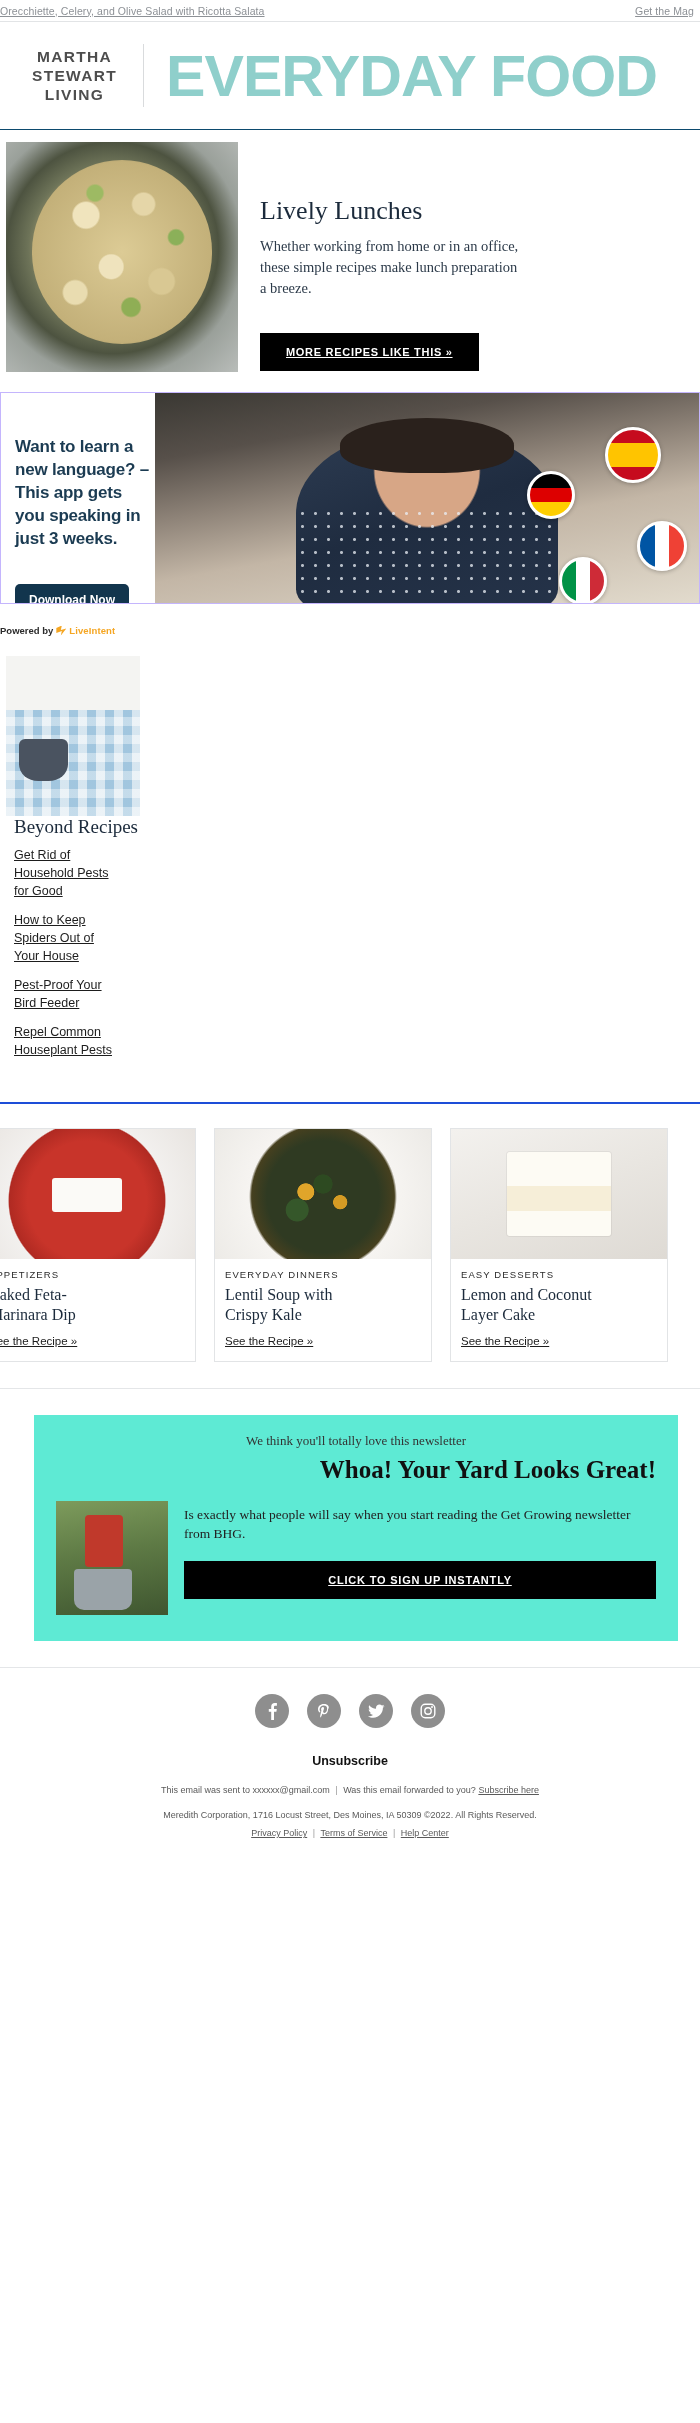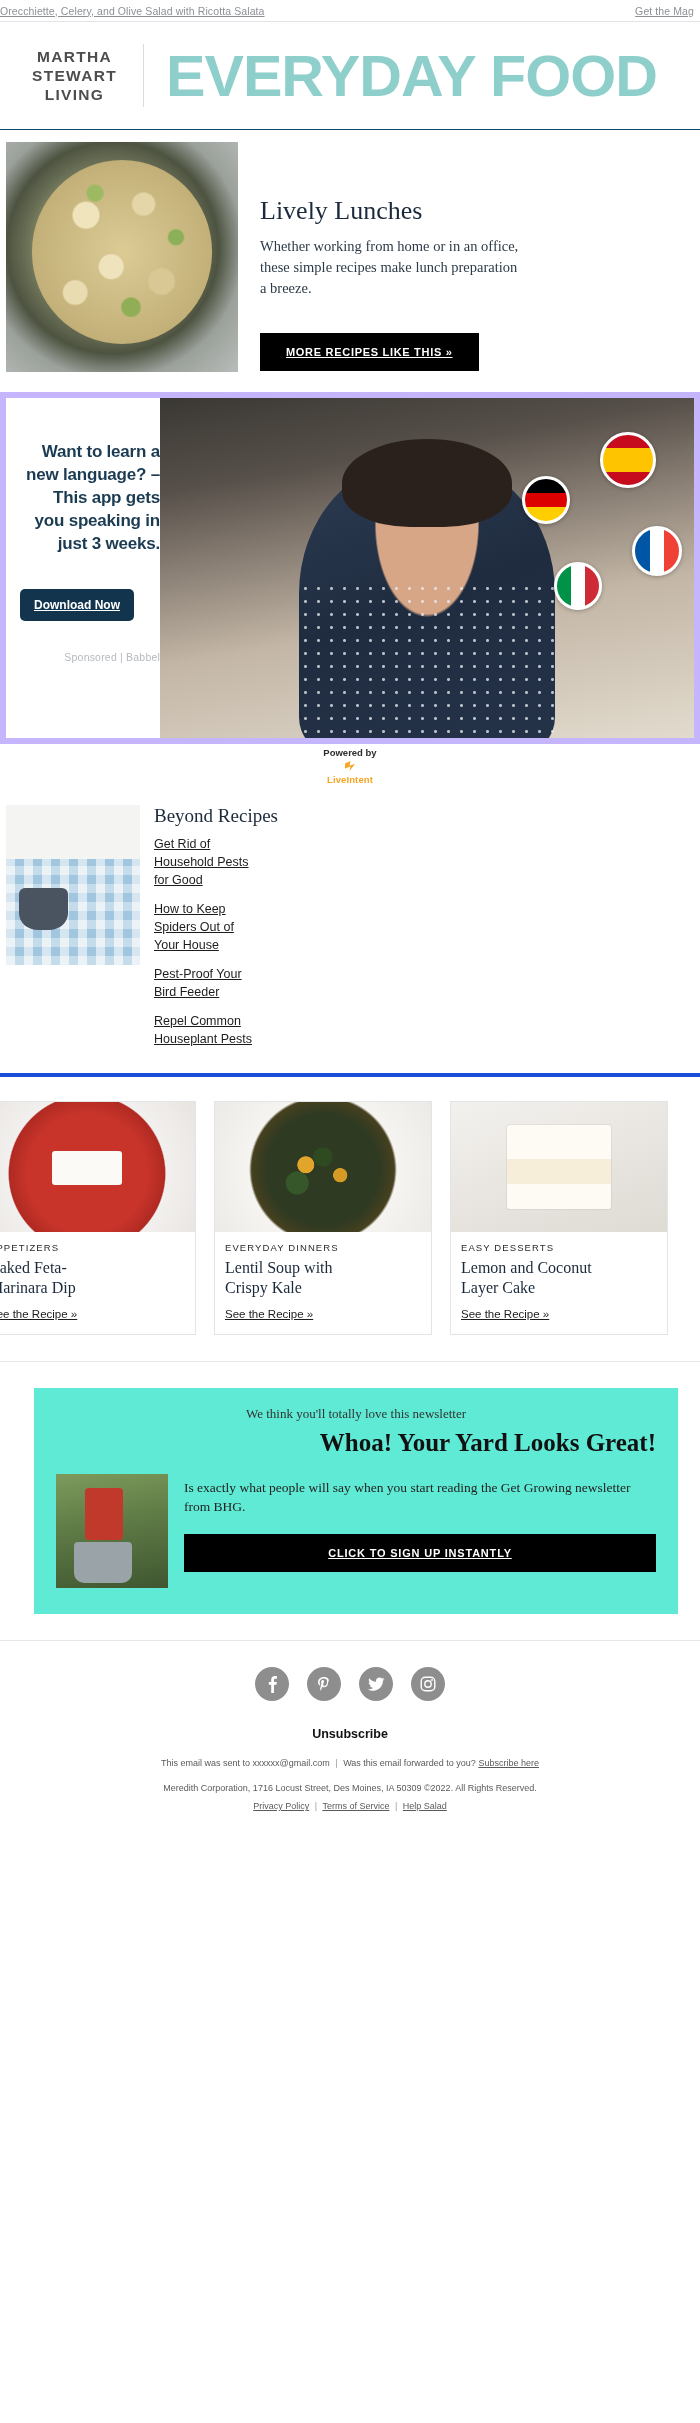--- a/index.html
+++ b/index.html
@@ -128,25 +128,24 @@
     padding:13px 26px;
     text-align:center;
     white-space:nowrap;
     margin-top:12px;
   }
 
   
   .ad-wrap { padding:0 0 0 0; }
   .ad {
     display:flex;
-    border:6px solid #c4b5fd;
-    height:352px;
+    border:1px solid #c4b5fd;
+    height:212px;
     overflow:hidden;
     background:#fff;
-    text-align:right;
   }
   .ad-left {
     width:154px; min-width:154px;
     padding:42px 0 0 14px;
     display:flex; flex-direction:column;
     justify-content:flex-start;
   }
   .ad-head {
     font-size:17px;
     line-height:23px;
@@ -214,34 +213,33 @@
     background:linear-gradient(#000 0 33%, #dd0000 33% 66%, #ffce00 66% 100%); }
   .flag.fr { right:12px; top:128px; width:50px; height:50px;
     background:linear-gradient(90deg,#0055a4 0 33%, #fff 33% 66%, #ef4135 66% 100%); }
   .flag.it { right:92px; top:164px; width:48px; height:48px;
     background:linear-gradient(90deg,#009246 0 33%, #fff 33% 66%, #ce2b37 66% 100%); }
 
   .powered {
     border-top:0;
     font-size:9.5px;
     color:#2b2b2b;
-    padding:3px 0 4px 0;
+    padding:21px 0 4px 0;
     display:flex; align-items:center; gap:3px;
     font-weight:bold;
-    flex-direction:column;
   }
   .li-mark {
     display:inline-block; width:10px; height:10px;
     background:#f5a623;
     clip-path:polygon(0 25%,55% 0,45% 45%,100% 30%,45% 100%,55% 55%,0 75%);
   }
   .li-name { color:#f5a623; font-weight:bold; letter-spacing:.1px; }
 
   
-  .beyond { display:flex; padding:16px 0 14px 0; border-bottom:4px solid #1d4ed8; }
+  .beyond { display:flex; padding:16px 0 32px 0; border-bottom:2px solid #1d4ed8;flex-direction:column; }
   .beyond-img {
     width:134px; min-width:134px; height:160px;
     margin-left:6px;
     background:
       linear-gradient(180deg,#f4f4f2 0 34%, #b9cfe0 34% 100%);
     position:relative; overflow:hidden;
   }
   .beyond-img::before{
     content:"";
     position:absolute; left:0; bottom:0; right:0; height:66%;
@@ -582,18 +580,18 @@
         <a href="#">Subscribe here</a>
       </div>
       <div class="row2">
         <span>Meredith Corporation, 1716 Locust Street, Des Moines, IA 50309 ©2022. All Rights Reserved.</span>
       </div>
       <div class="row3">
         <a href="#">Privacy Policy</a>
         <span class="sep">|</span>
         <a href="#">Terms of Service</a>
         <span class="sep">|</span>
-        <a href="#">Help Salad</a>
+        <a href="#">Help Center</a>
       </div>
     </div>
   </div>
 
 </div>
 
 </body></html>

